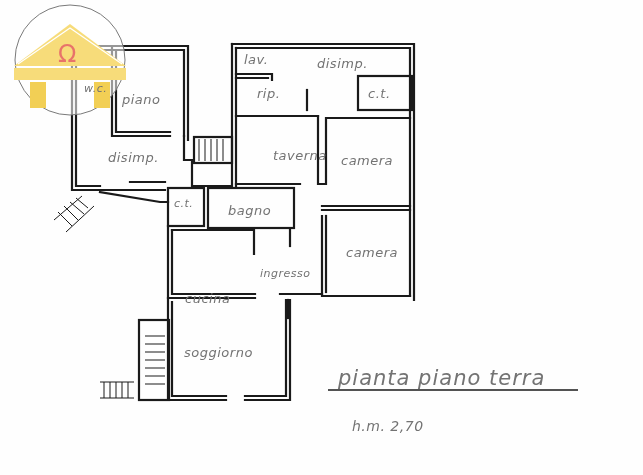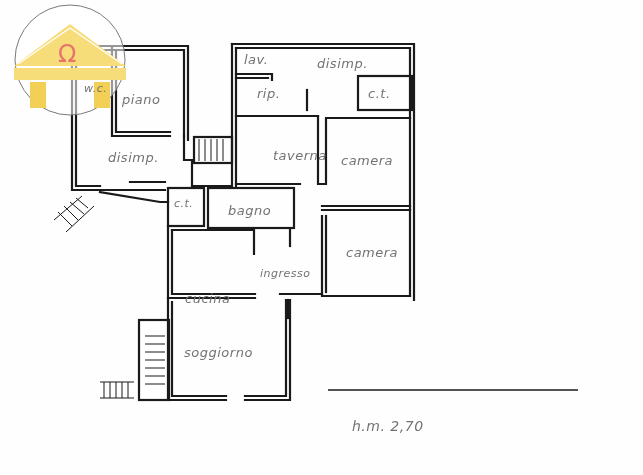--- a/index.html
+++ b/index.html
@@ -127,14 +127,15 @@
   <div class="lbl" style="left:257px;top:86px;text-align:center;">rip.</div>
   <div class="lbl" style="left:368px;top:86px;">c.t.</div>
   <div class="lbl" style="left:256px;top:148px;margin-left:17px;">taverna</div>
   <div class="lbl" style="left:341px;top:153px;">camera</div>
   <div class="lbl small" style="left:174px;top:197px;">c.t.</div>
   <div class="lbl" style="left:228px;top:203px;">bagno</div>
   <div class="lbl" style="left:346px;top:245px;">camera</div>
   <div class="lbl" style="left:185px;top:258px;margin-top:33px;">cucina</div>
   <div class="lbl small" style="left:260px;top:267px;">ingresso</div>
   <div class="lbl" style="left:184px;top:345px;">soggiorno</div>
+  <div class="lbl title" style="left:338px;top:366px;">pianta piano terra</div>
   <div class="lbl sub" style="left:352px;top:402px;">h.m. 2,70</div>
 </div>
 
 </body></html>

